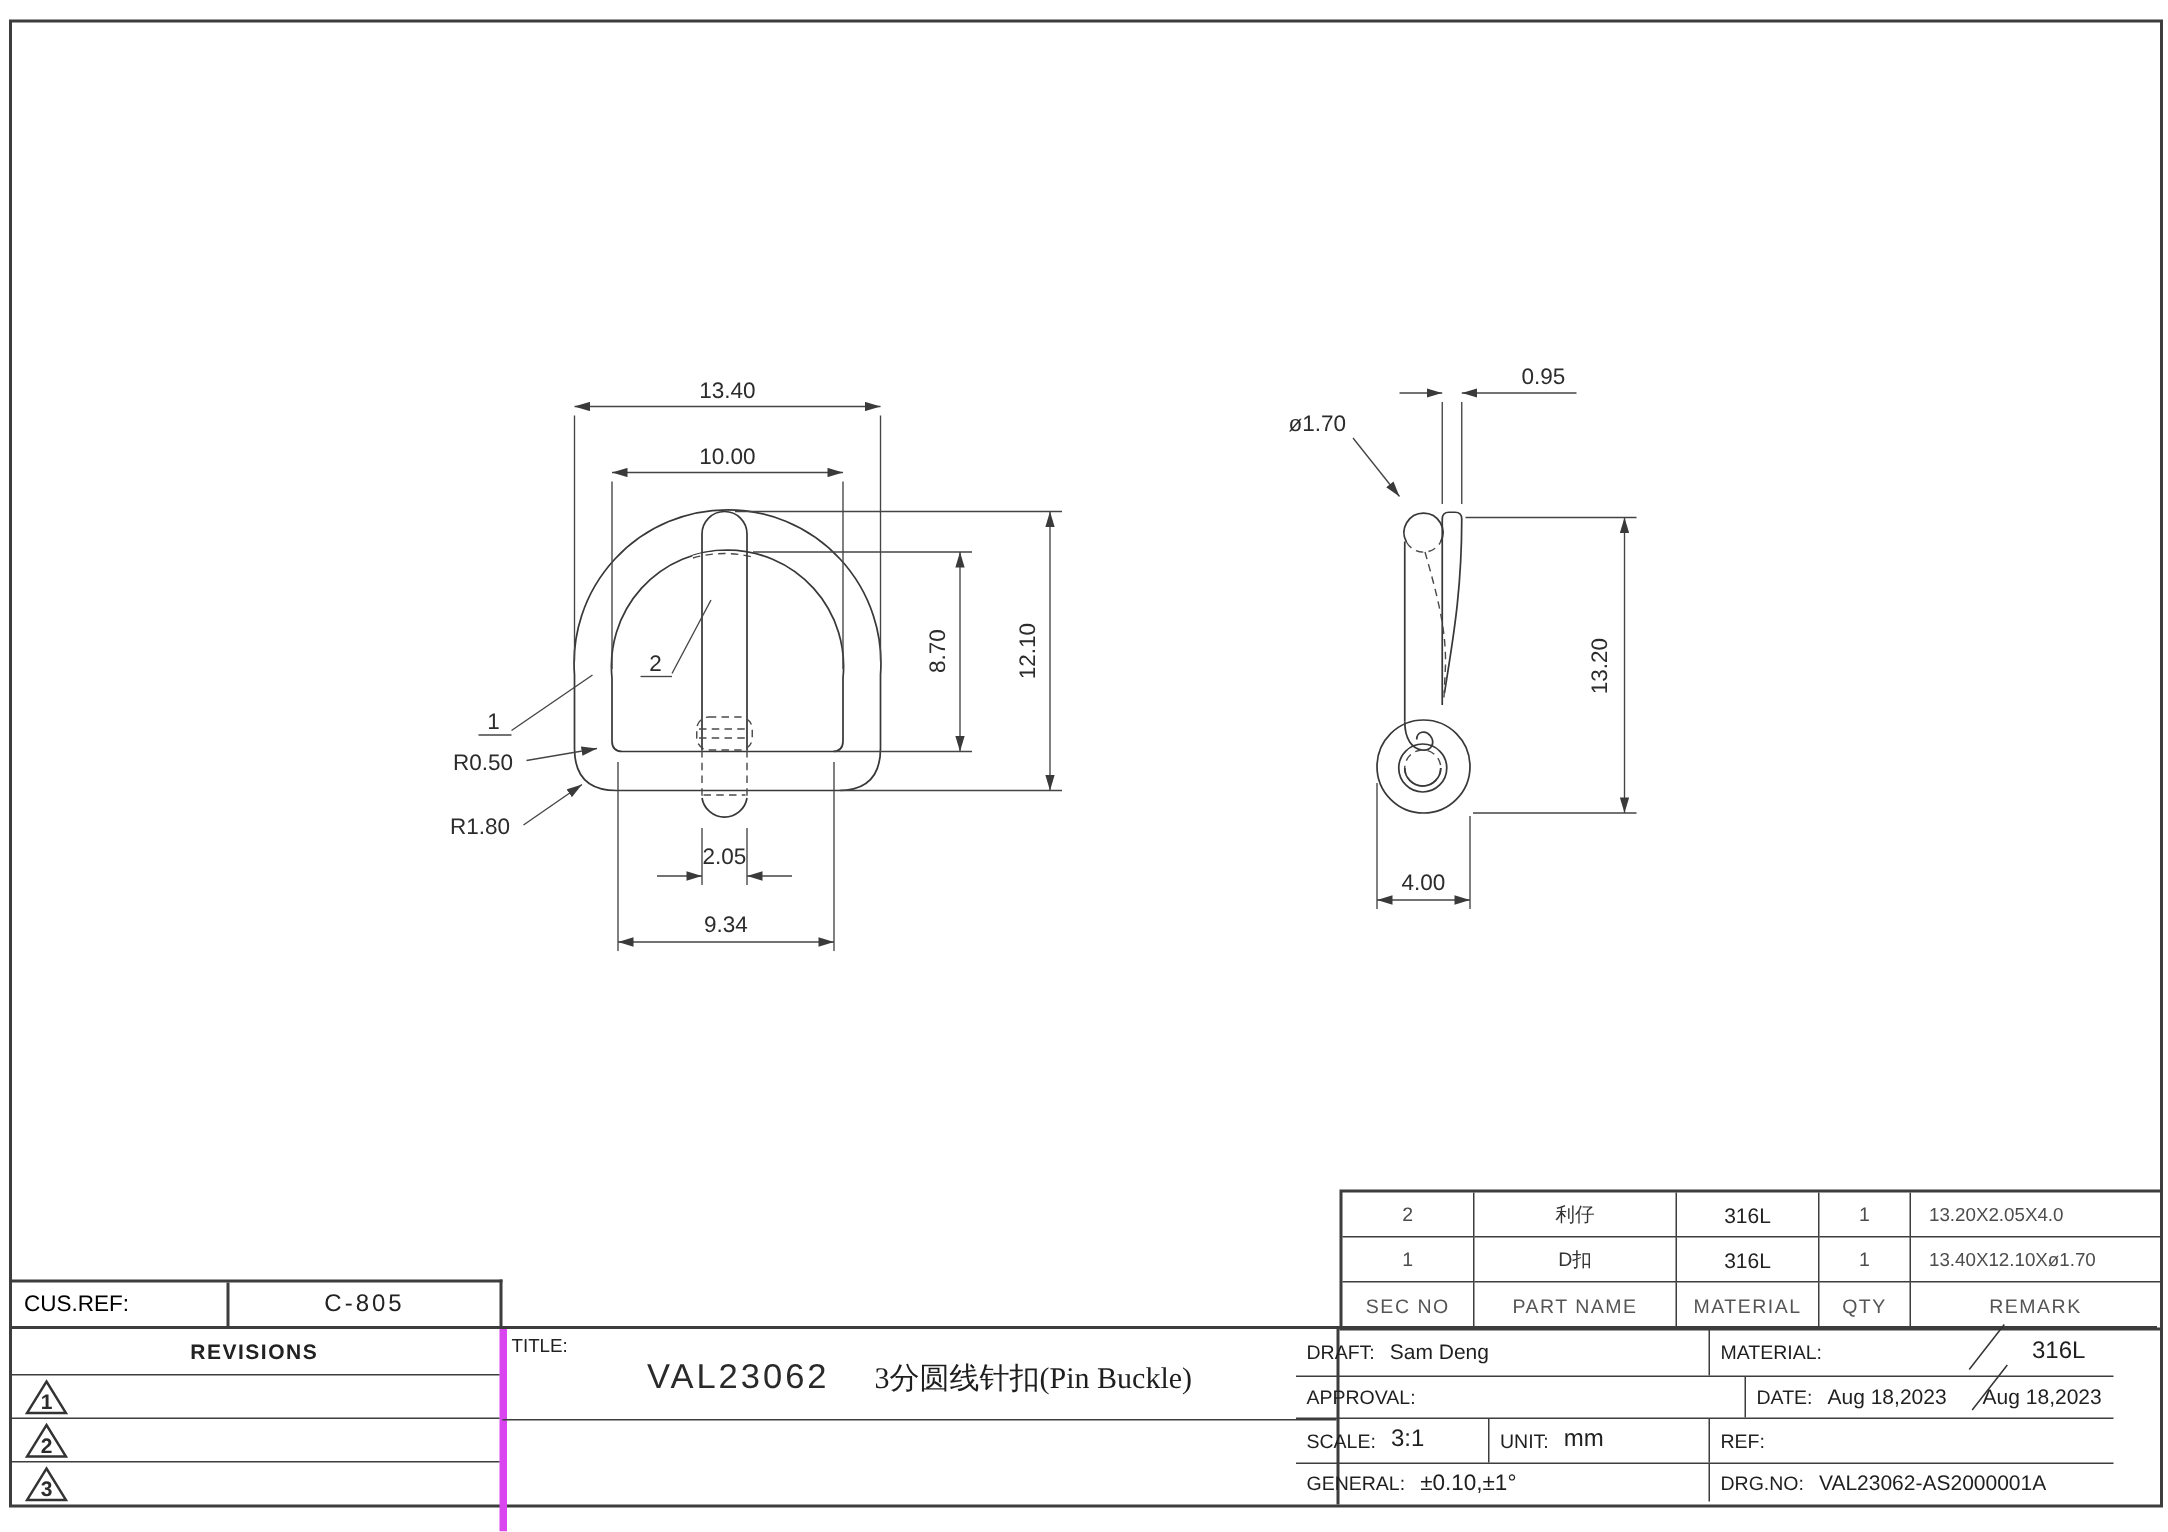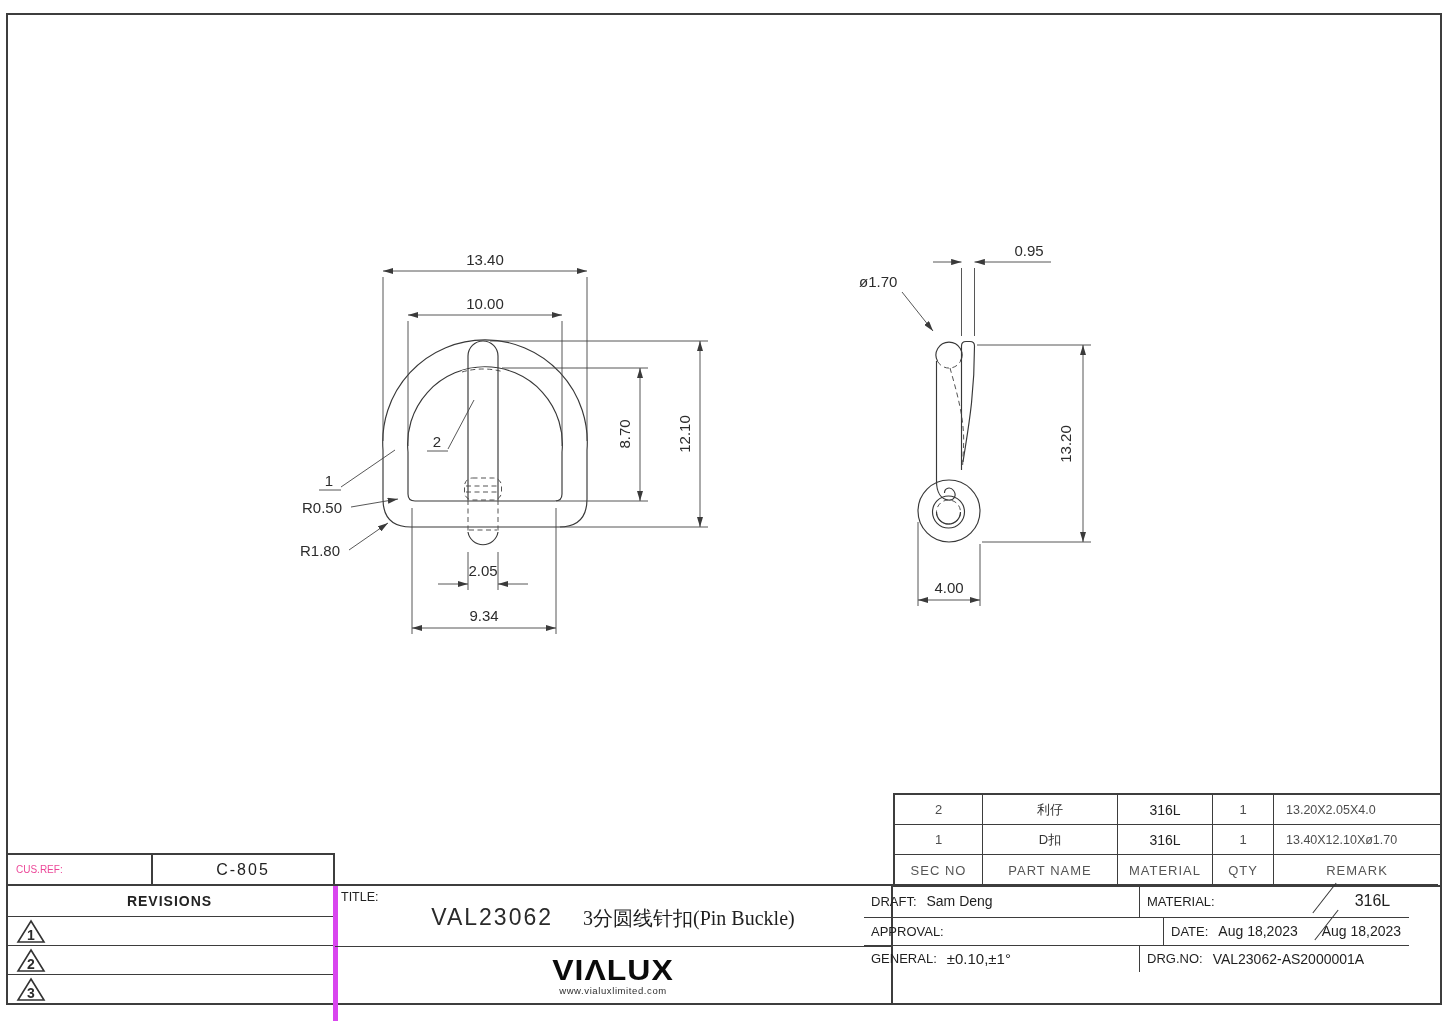--- a/index.html
+++ b/index.html
@@ -18,21 +18,21 @@
   .pt-cell{border-right:1px solid #3d3d3d;border-bottom:1px solid #3d3d3d;display:flex;align-items:center;justify-content:center;
            font-size:13px;color:#333;}
   .pt-cell.last{border-right:none;}
   .pt-cell.bottomrow{border-bottom:none;}
   .pt-cell.hdr{color:#555;letter-spacing:1px;font-size:13px;}
   .pt-cell.remark{justify-content:flex-start;padding-left:12px;font-size:12.5px;color:#4d4d4d;}
   .pt-cell.mat{font-size:14px;color:#222;}
   .pt-cell.secno{color:#4d4d4d;}
 
   .cusref{position:absolute;left:6px;top:853px;width:325px;height:29px;border:2px solid #3d3d3d;border-bottom:none;display:flex;}
-  .cusref .lab{width:135px;border-right:2px solid #3d3d3d;display:flex;align-items:center;padding-left:8px;font-size:10px;color:#ec4899;}
+  .cusref .lab{width:135px;border-right:2px solid #3d3d3d;display:flex;align-items:center;padding-left:8px;font-size:15px;color:#000000;}
   .cusref .val{flex:1;display:flex;align-items:center;justify-content:center;font-size:16px;letter-spacing:2px;color:#222;}
 
   .mainblock{position:absolute;left:6px;top:884px;width:1432px;height:117px;border-top:2px solid #3d3d3d;}
   .revs{position:absolute;left:0;top:0;width:327px;height:151px;border-right:5px solid #d946ef;font-weight:bold;}
   .revs .rhdr{height:30px;display:flex;align-items:center;justify-content:center;font-size:14px;letter-spacing:1px;color:#222;}
   .revrow{height:28px;border-top:1.5px solid #3d3d3d;display:flex;align-items:center;}
   .revrow svg{margin-left:10px;}
 
   .titleblock{position:absolute;left:329px;top:0;width:556px;height:117px;border-right:2px solid #3d3d3d;text-align:center;}
   .titletop{position:relative;height:60px;border-bottom:1.5px solid #3d3d3d;}
@@ -229,24 +229,20 @@
     </div>
 
     <div class="titleblock">
       <div class="titletop">
         <div class="title-label">TITLE:</div>
         <div class="titlerow">
           <span class="t-code">VAL23062</span>
           <span class="t-cn">3分圆线针扣(Pin Buckle)</span>
         </div>
       </div>
-      <div class="logocell">
-        <div class="logo">VIΛLUX</div>
-        <div class="logourl">www.vialuxlimited.com</div>
-      </div>
     </div>
 
     <div class="rightblock">
       <div class="rb-row first" style="height:30.5px;">
         <div class="rb-cell" style="width:275px;">
           <span class="rb-lab">DRAFT:</span>
           <span class="rb-val">Sam Deng</span>
         </div>
         <div class="rb-cell bl" style="flex:1;">
           <span class="rb-lab">MATERIAL:</span>
@@ -256,20 +252,33 @@
       <div class="rb-row" style="height:27.5px;gap:24px;">
         <div class="rb-cell" style="width:275px;">
           <span class="rb-lab">APPROVAL:</span>
         </div>
         <div class="rb-cell bl" style="flex:1;">
           <span class="rb-lab">DATE:</span>
           <span class="rb-val">Aug 18,2023</span>
           <span class="rb-val" style="margin-left:14px;">Aug 18,2023</span>
         </div>
       </div>
+      <div class="rb-row" style="height:28.5px;">
+        <div class="rb-cell" style="width:128px;">
+          <span class="rb-lab">SCALE:</span>
+          <span class="rb-val big">3:1</span>
+        </div>
+        <div class="rb-cell bl" style="width:147px;">
+          <span class="rb-lab">UNIT:</span>
+          <span class="rb-val big">mm</span>
+        </div>
+        <div class="rb-cell bl" style="flex:1;">
+          <span class="rb-lab">REF:</span>
+        </div>
+      </div>
       <div class="rb-row" style="height:25.5px;">
         <div class="rb-cell" style="width:275px;">
           <span class="rb-lab">GENERAL:</span>
           <span class="rb-val" style="font-size:15px;">±0.10,±1°</span>
         </div>
         <div class="rb-cell bl" style="flex:1;">
           <span class="rb-lab">DRG.NO:</span>
           <span class="rb-val">VAL23062-AS2000001A</span>
         </div>
       </div>

